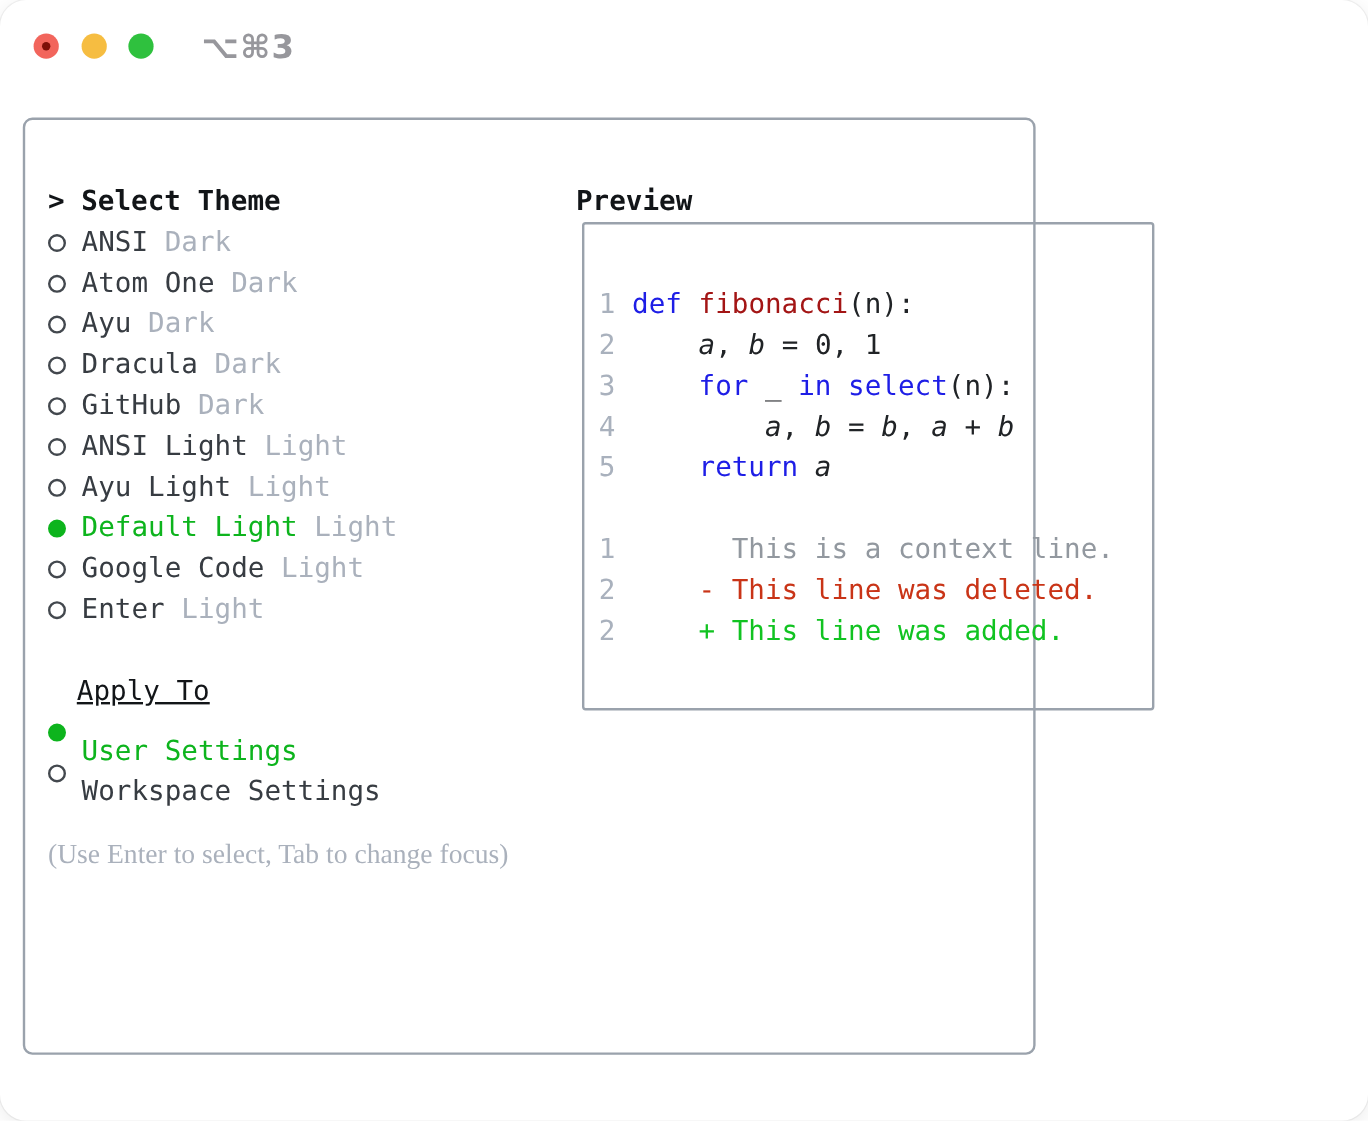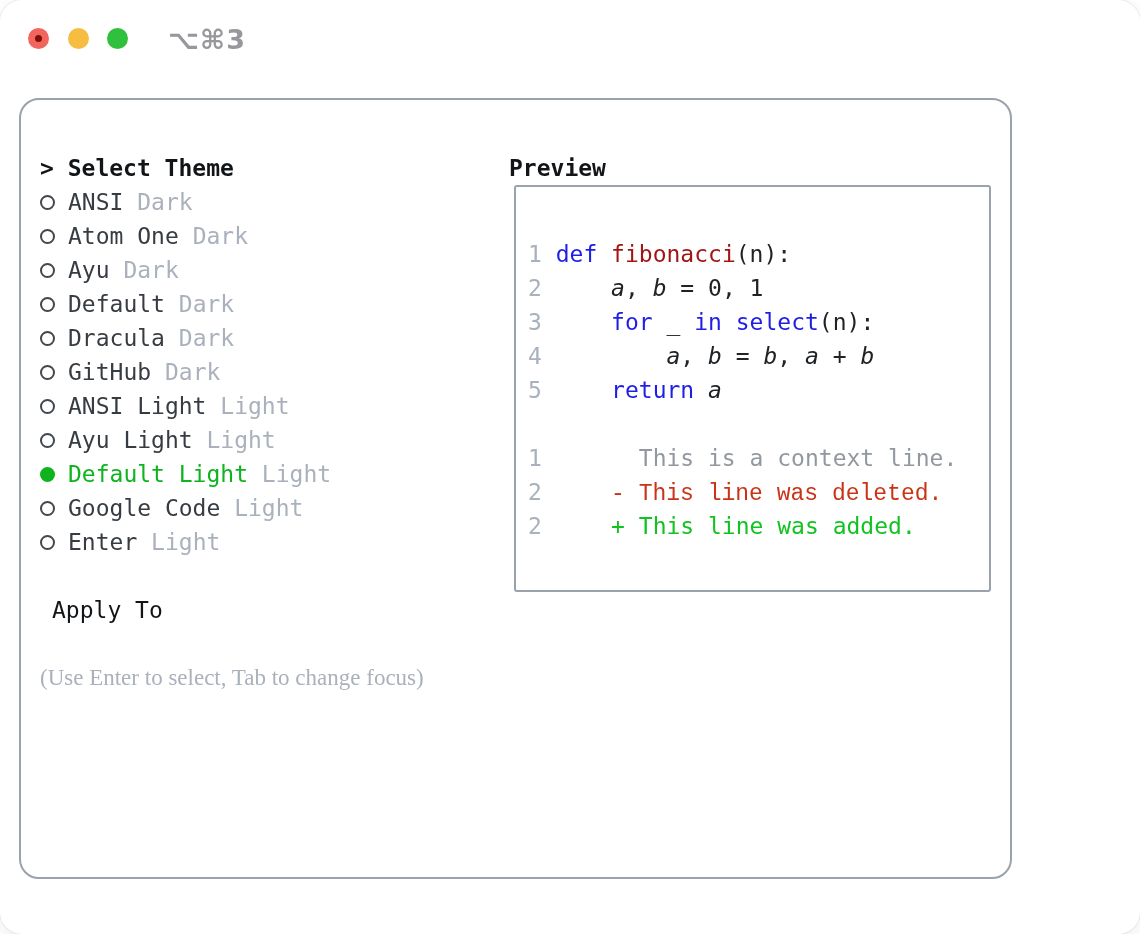--- a/index.html
+++ b/index.html
@@ -30,67 +30,67 @@
   .tl .dot { width: 7px; height: 7px; border-radius: 50%; background: var(--traffic-red-dot); }
   .shortcut {
     position: absolute; left: 168px; top: 24px;
     font-family: "DejaVu Sans", "Liberation Sans", sans-serif;
     font-size: 27px; font-weight: bold; color: var(--title-gray);
     letter-spacing: 1px;
   }
   
   .panel {
     position: absolute; left: 19px; top: 98px;
-    width: 993px; height: 781px;
+    width: 844px; height: 781px;
     box-sizing: border-box;
     border: 2px solid var(--border-gray);
-    border-radius: 20px;
+    border-radius: 8px;
     background: #ffffff;
   }
   .row { height: 34px; display: flex; align-items: center; white-space: pre; font-size: 23px; }
   .row .text { white-space: pre; }
   .list-header-text { font-weight: bold; color: var(--black); }
   .radio {
     box-sizing: border-box;
     width: 15px; height: 15px; border-radius: 50%;
     border: 2px solid #43484e;
     margin-right: 13px;
     flex: 0 0 auto;
   }
   .radio.sel { background: var(--accent-green); border-color: var(--accent-green); }
   .name { color: var(--text-dark); margin-top: 31px; }
   .name.sel { color: var(--accent-green); }
   .variant { color: var(--dim-gray); }
   .left-col { position: absolute; left: 19px; top: 51px; }
   .gap { height: 34px; }
-  .apply-header { height: 34px; line-height: 34px; font-size: 23px; color: var(--black); margin-left: 12px; white-space: pre; }
+  .apply-header { height: 34px; line-height: 34px; font-size: 23px; color: var(--black); margin-left: 24px; white-space: pre; text-decoration: underline; }
   .help {
     width: 410px; font-size: 23px; line-height: 34px; color: var(--dim-gray);
     white-space: normal; word-break: normal; font-family: Liberation Serif, serif;
   }
   
-  .right-col { position: absolute; left: 488px; top: 51px; }
+  .right-col { position: absolute; left: 459px; top: 51px; }
   .preview-header { height: 34px; line-height: 34px; font-size: 23px; font-weight: bold; color: var(--black); }
   .preview-box {
     margin-left: 5px;
     box-sizing: border-box;
     width: 477px; height: 407px;
     border: 2px solid var(--border-gray);
     border-radius: 3px;
     padding: 50px 0 0 12px;
     overflow: hidden;
   }
   .pline { height: 34px; line-height: 34px; font-size: 23px; white-space: pre; color: #202326; }
   .lnum   { color: var(--line-number-gray); }
   .tk-p   { color: #202326; }
   .tk-kw  { color: var(--keyword-blue); }
   .tk-fn  { color: var(--function-darkred); }
   .tk-v   { font-style: italic; color: #202326; }
   .tk-ctx { color: var(--context-gray); }
-  .tk-del { color: var(--deleted-red); font-family: Liberation Mono, monospace; }
+  .tk-del { color: var(--deleted-red); }
   .tk-add { color: var(--added-green); }
 </style>
 </head>
 <body>
 
 <div class="window">
 
   <div class="titlebar">
     <span class="tl red">
         <span class="dot"></span>
@@ -103,31 +103,34 @@
   <div class="panel">
 
     <div class="left-col">
       <div class="row">
         <span class="text list-header-text" id="select-theme-header-text">&gt; Select Theme</span>
       </div>
       <div id="theme-list">
           <div class="row"><span class="radio"></span><span class="text"><span class="name">ANSI</span><span class="variant"> Dark</span></span></div>
           <div class="row"><span class="radio"></span><span class="text"><span class="name">Atom One</span><span class="variant"> Dark</span></span></div>
           <div class="row"><span class="radio"></span><span class="text"><span class="name">Ayu</span><span class="variant"> Dark</span></span></div>
-          <div class="row"><span class="radio"></span><span class="text"><span class="name">Default</span><span class="variant"> Dark</span></span></div>
           <div class="row"><span class="radio"></span><span class="text"><span class="name">Dracula</span><span class="variant"> Dark</span></span></div>
           <div class="row"><span class="radio"></span><span class="text"><span class="name">GitHub</span><span class="variant"> Dark</span></span></div>
           <div class="row"><span class="radio"></span><span class="text"><span class="name">ANSI Light</span><span class="variant"> Light</span></span></div>
           <div class="row"><span class="radio"></span><span class="text"><span class="name">Ayu Light</span><span class="variant"> Light</span></span></div>
           <div class="row"><span class="radio sel"></span><span class="text"><span class="name sel">Default Light</span><span class="variant"> Light</span></span></div>
           <div class="row"><span class="radio"></span><span class="text"><span class="name">Google Code</span><span class="variant"> Light</span></span></div>
           <div class="row"><span class="radio"></span><span class="text"><span class="name">Enter</span><span class="variant"> Light</span></span></div>
         </div>
       <div class="gap"></div>
       <div class="apply-header">Apply To</div>
+      <div id="apply-list">
+          <div class="row"><span class="radio sel"></span><span class="text name sel">User Settings</span></div>
+          <div class="row"><span class="radio"></span><span class="text name">Workspace Settings</span></div>
+        </div>
       <div class="gap"></div>
       <div class="help">(Use Enter to select, Tab to change focus)</div>
     </div>
 
     <div class="right-col">
       <div class="preview-header">Preview</div>
       <div class="preview-box" id="preview-box">
           <div class="pline"><span class="lnum">1 </span><span class="tk-kw">def</span><span class="tk-p"> </span><span class="tk-fn">fibonacci</span><span class="tk-p">(n):</span></div>
           <div class="pline"><span class="lnum">2 </span><span class="tk-p">    </span><span class="tk-v">a</span><span class="tk-p">, </span><span class="tk-v">b</span><span class="tk-p"> = </span><span class="tk-p">0, 1</span></div>
           <div class="pline"><span class="lnum">3 </span><span class="tk-p">    </span><span class="tk-kw">for</span><span class="tk-p"> _ </span><span class="tk-kw">in</span><span class="tk-p"> </span><span class="tk-kw">select</span><span class="tk-p">(n):</span></div>

